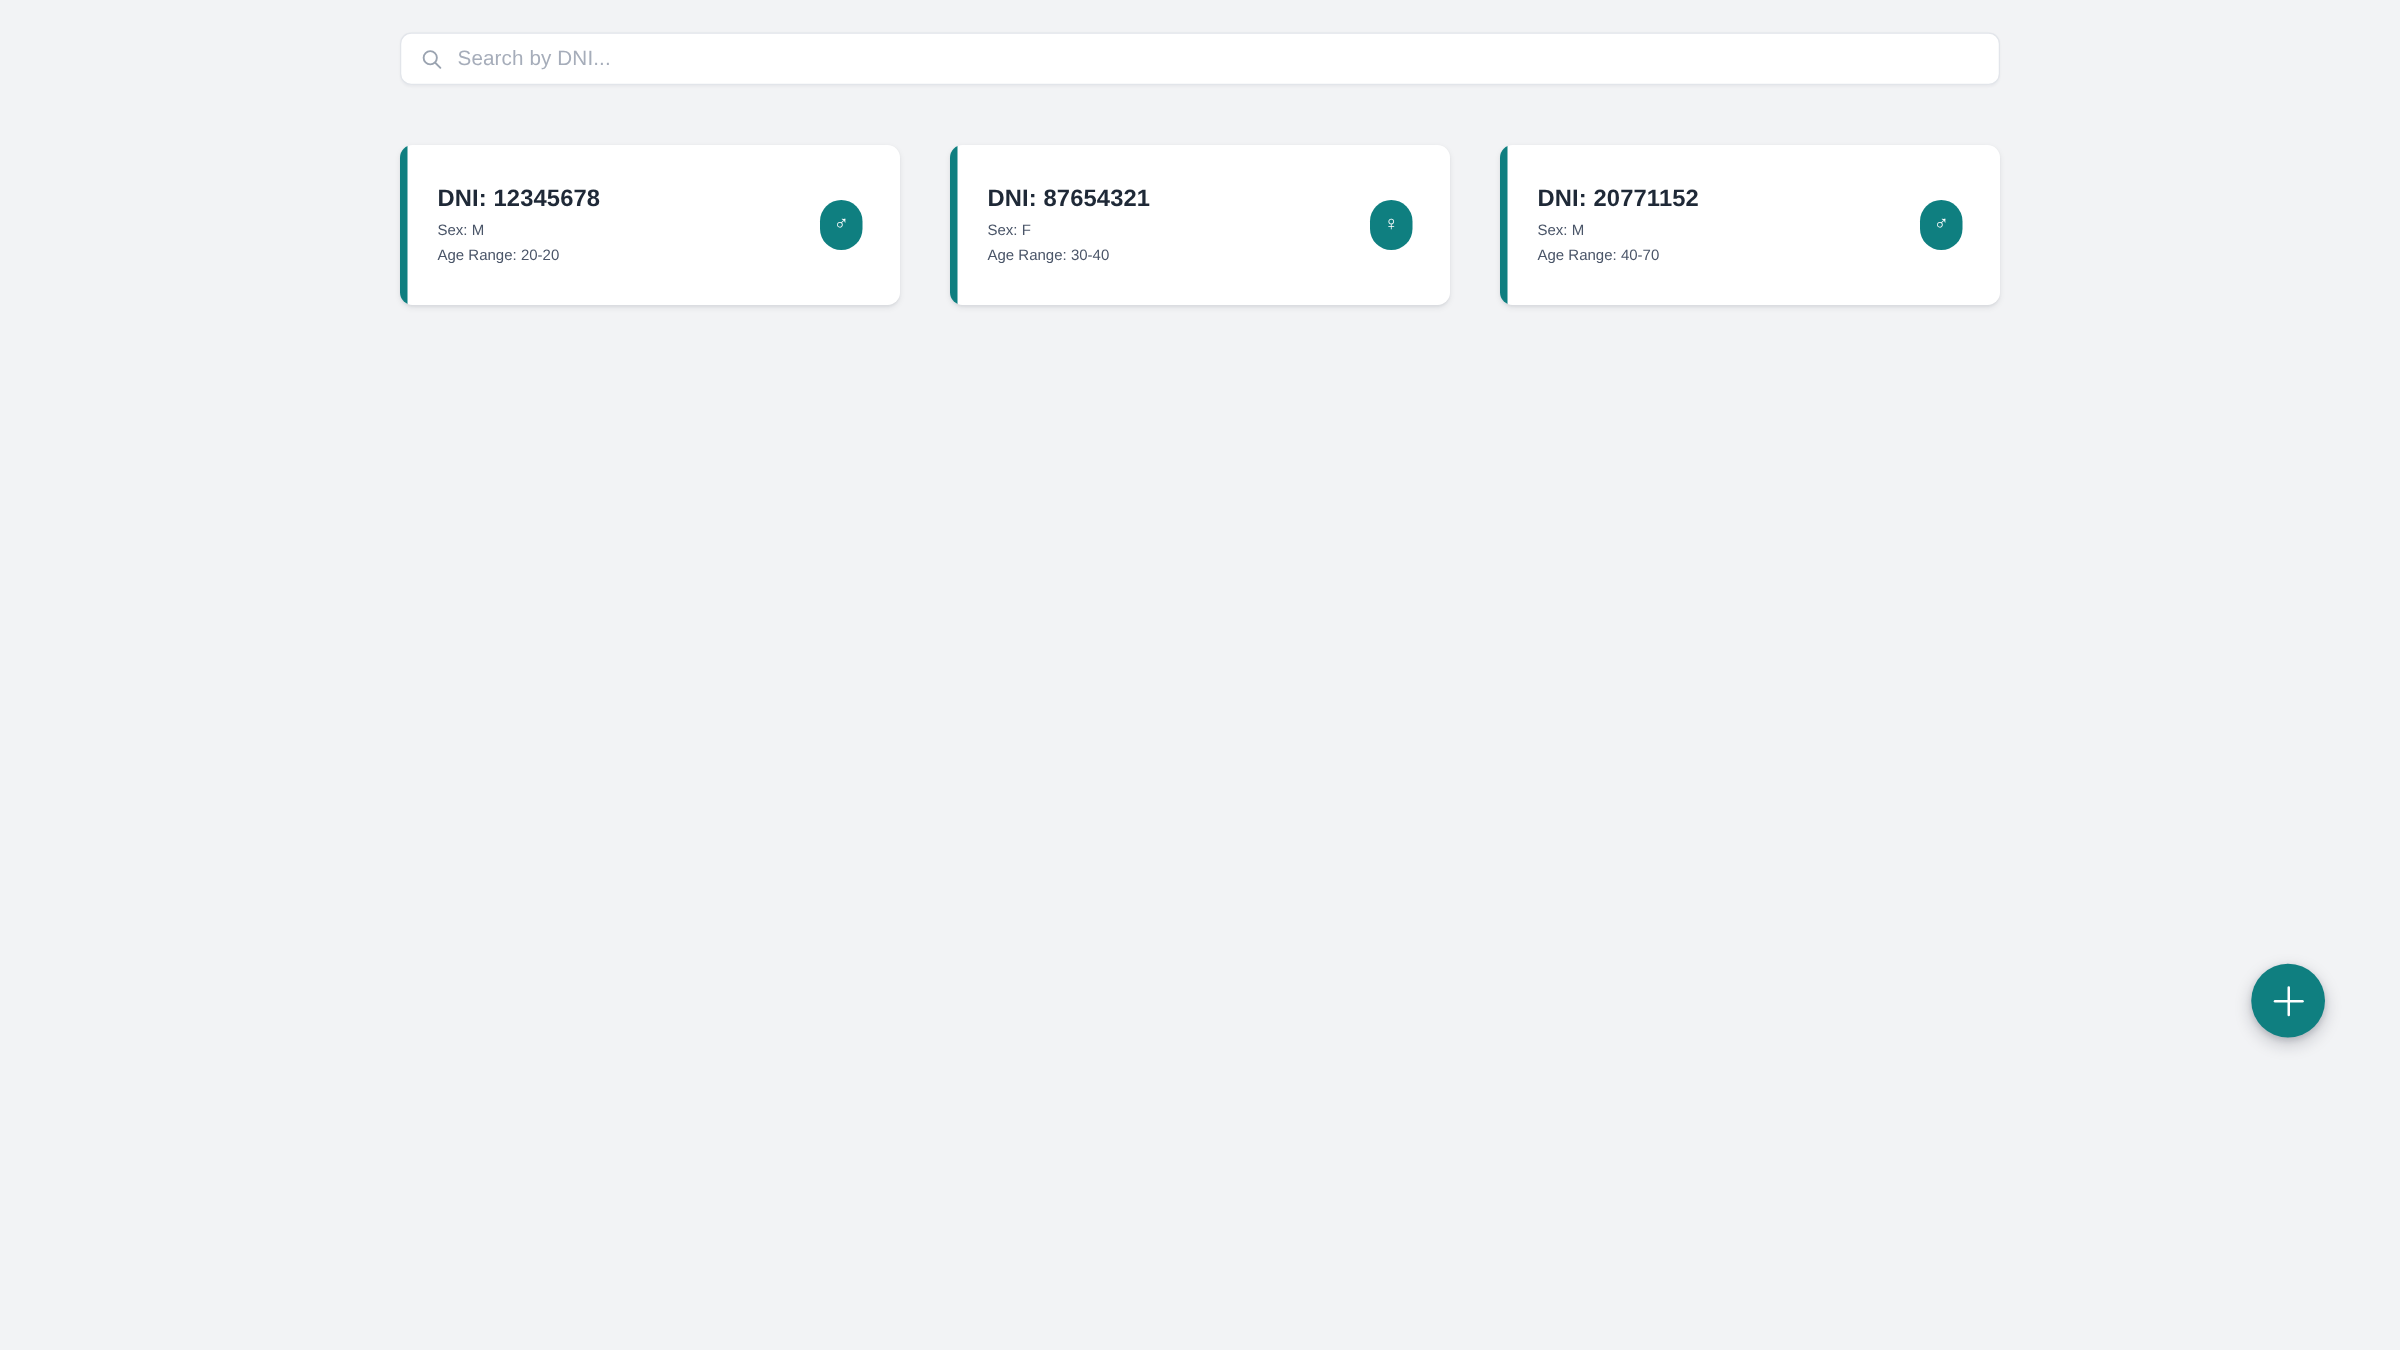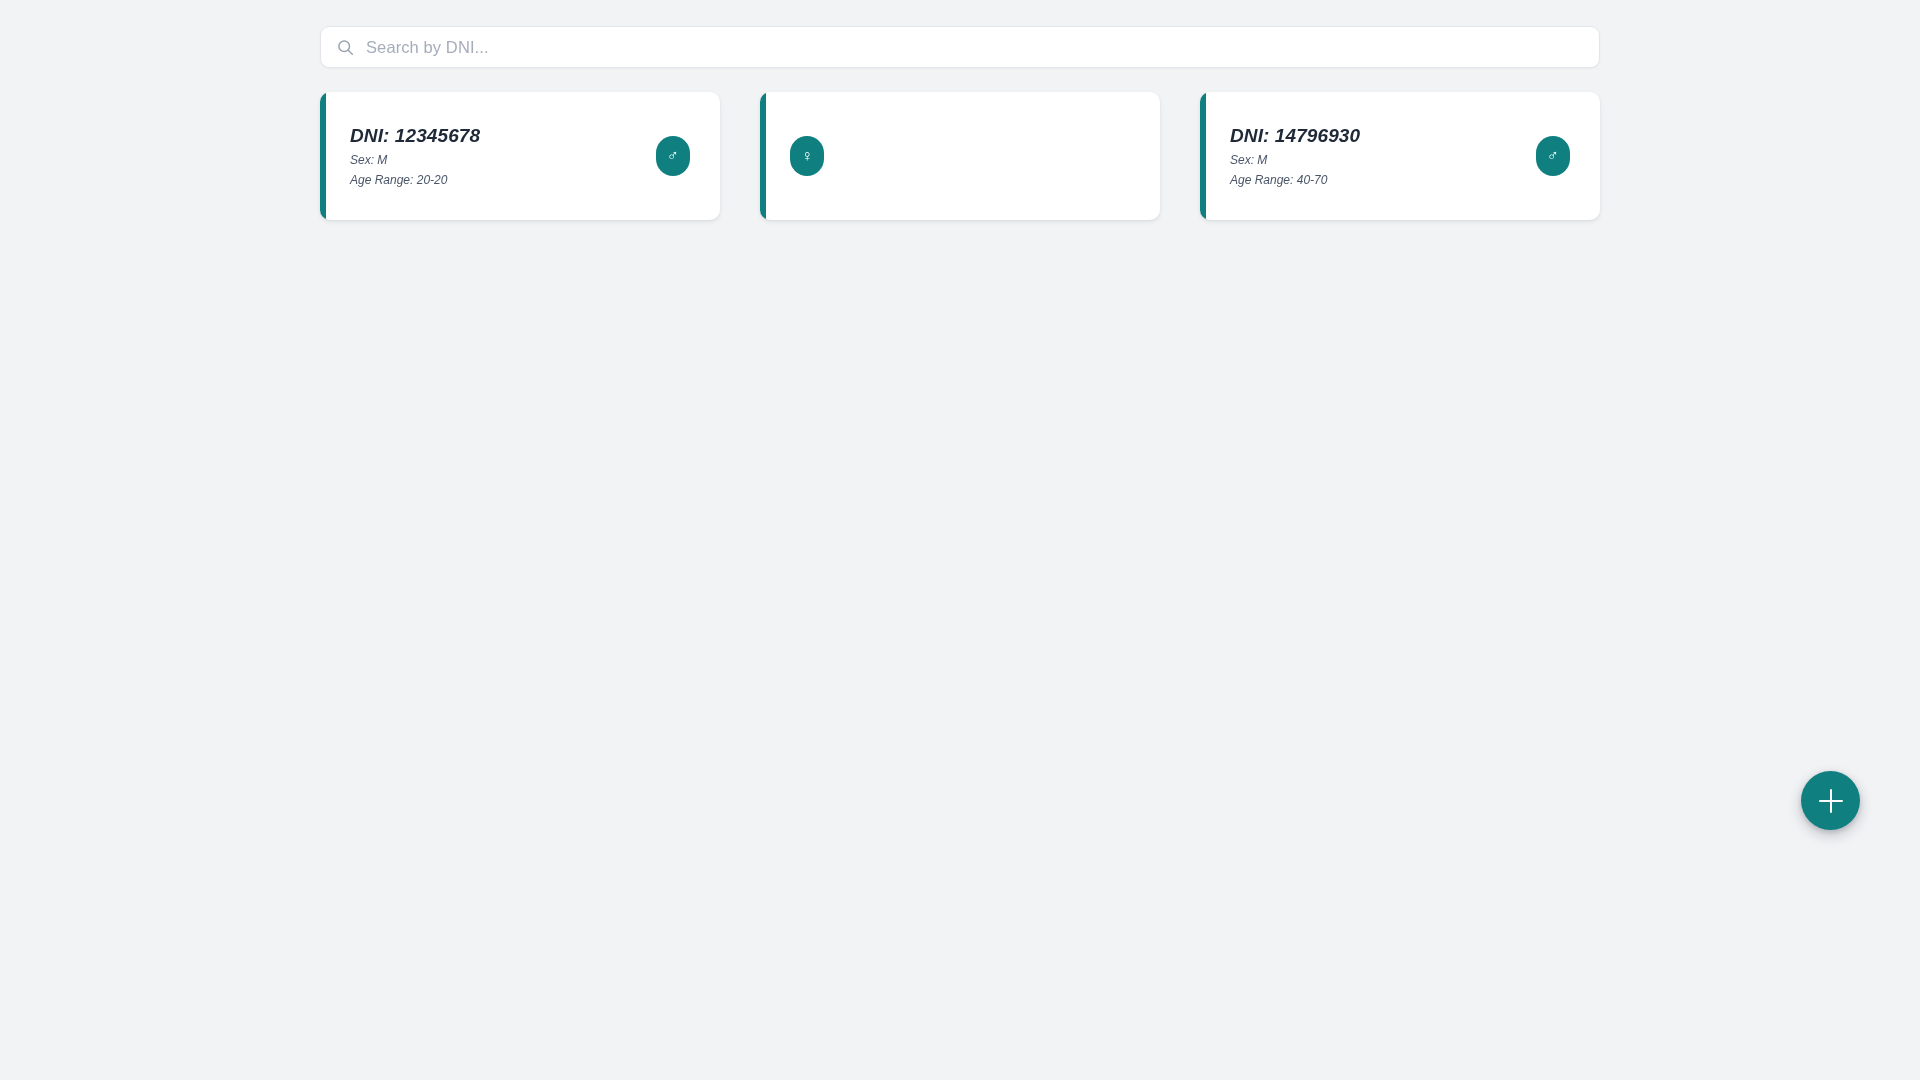--- a/index.html
+++ b/index.html
@@ -71,25 +71,24 @@
 
   .search-input::placeholder {
     color: #a6adba;
     opacity: 1;
   }
 
   
   .cards {
     position: absolute;
     left: 320px;
-    top: 92px;
+    top: 116px;
     width: 1280px;
     display: flex;
     gap: 40px;
-    font-style: italic;
   }
 
   .card {
     position: relative;
     flex: 1 1 0;
     min-width: 0;
     height: 128px;
     background: #ffffff;
     border-radius: 10px;
     box-shadow: 0 2px 5px rgba(16, 24, 40, 0.07),
@@ -222,27 +221,32 @@
       <div class="card-info">
         <div class="card-title">DNI: 12345678</div>
         <div class="card-line">Sex: M</div>
         <div class="card-line">Age Range: 20-20</div>
       </div>
       <div class="sex-badge">♂</div>
     </div>
 
     <div class="card">
       <span class="card-accent"></span>
+      <div class="card-info">
+        <div class="card-title">DNI: 87654321</div>
+        <div class="card-line">Sex: F</div>
+        <div class="card-line">Age Range: 30-40</div>
+      </div>
       <div class="sex-badge">♀</div>
     </div>
 
     <div class="card">
       <span class="card-accent"></span>
       <div class="card-info">
-        <div class="card-title">DNI: 14796930</div>
+        <div class="card-title">DNI: 20771152</div>
         <div class="card-line">Sex: M</div>
         <div class="card-line">Age Range: 40-70</div>
       </div>
       <div class="sex-badge">♂</div>
     </div>
 
   </div>
 
   <button class="fab">
     <span class="fab-icon"></span>

